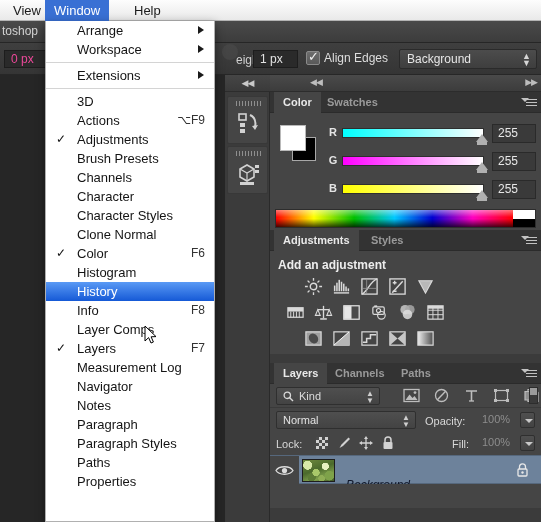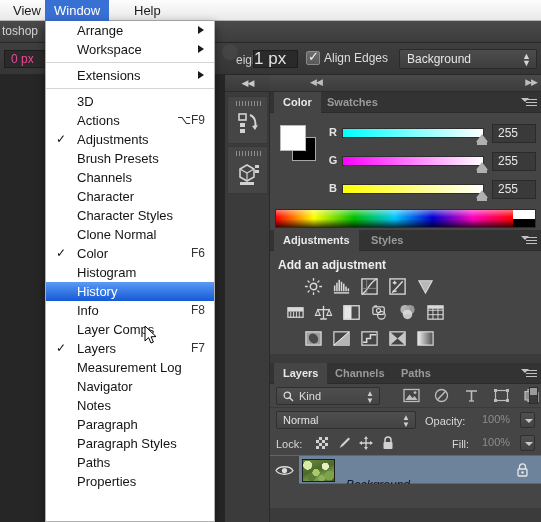--- a/index.html
+++ b/index.html
@@ -41,21 +41,21 @@
     position:absolute; left:4px; top:7px; width:42px; height:18px;
     background:#2a2a2a; border:1px solid #1d1d1d;
     color:#ec4899; font-size:12px; line-height:16px; padding-left:6px;
   }
   .opt-label{
     position:absolute; color:#cfcfcf; font-size:12px; top:10px;margin-left:16px;
   }
   .opt-field{
     position:absolute; height:18px; top:7px;
     background:#2a2a2a; border:1px solid #1d1d1d;
-    color:#e3e3e3; font-size:17px; line-height:16px; 
+    color:#e3e3e3; font-size:12px; line-height:16px; padding-left:6px;
   }
   .checkrow{ position:absolute; top:8px; left:306px; display:flex; align-items:center; gap:4px; }
   .chkbox{
     width:14px; height:14px; background:linear-gradient(#6d6d6d,#595959);
     border:1px solid #8a8a8a; border-radius:2px; position:relative;
   }
   .chkbox:after{
     content:"✓"; position:absolute; left:1px; top:-3px;
     font-size:13px; color:#f1f1f1; line-height:16px;
   }

